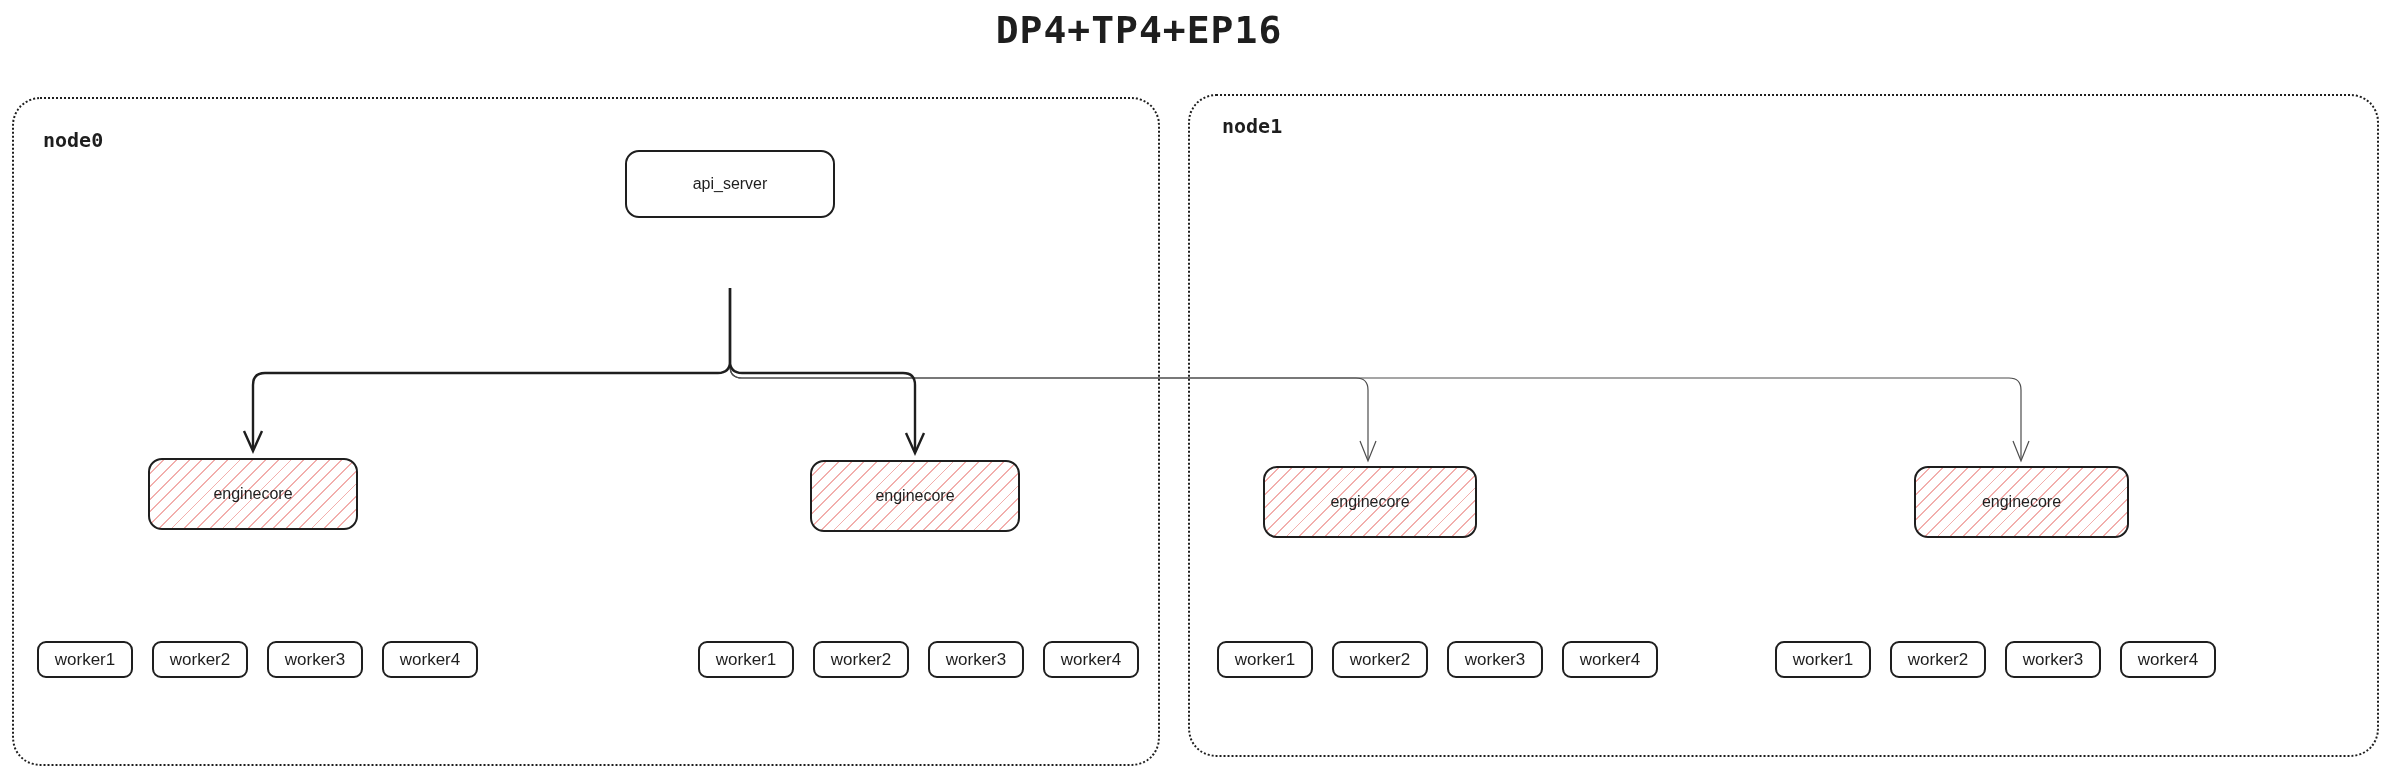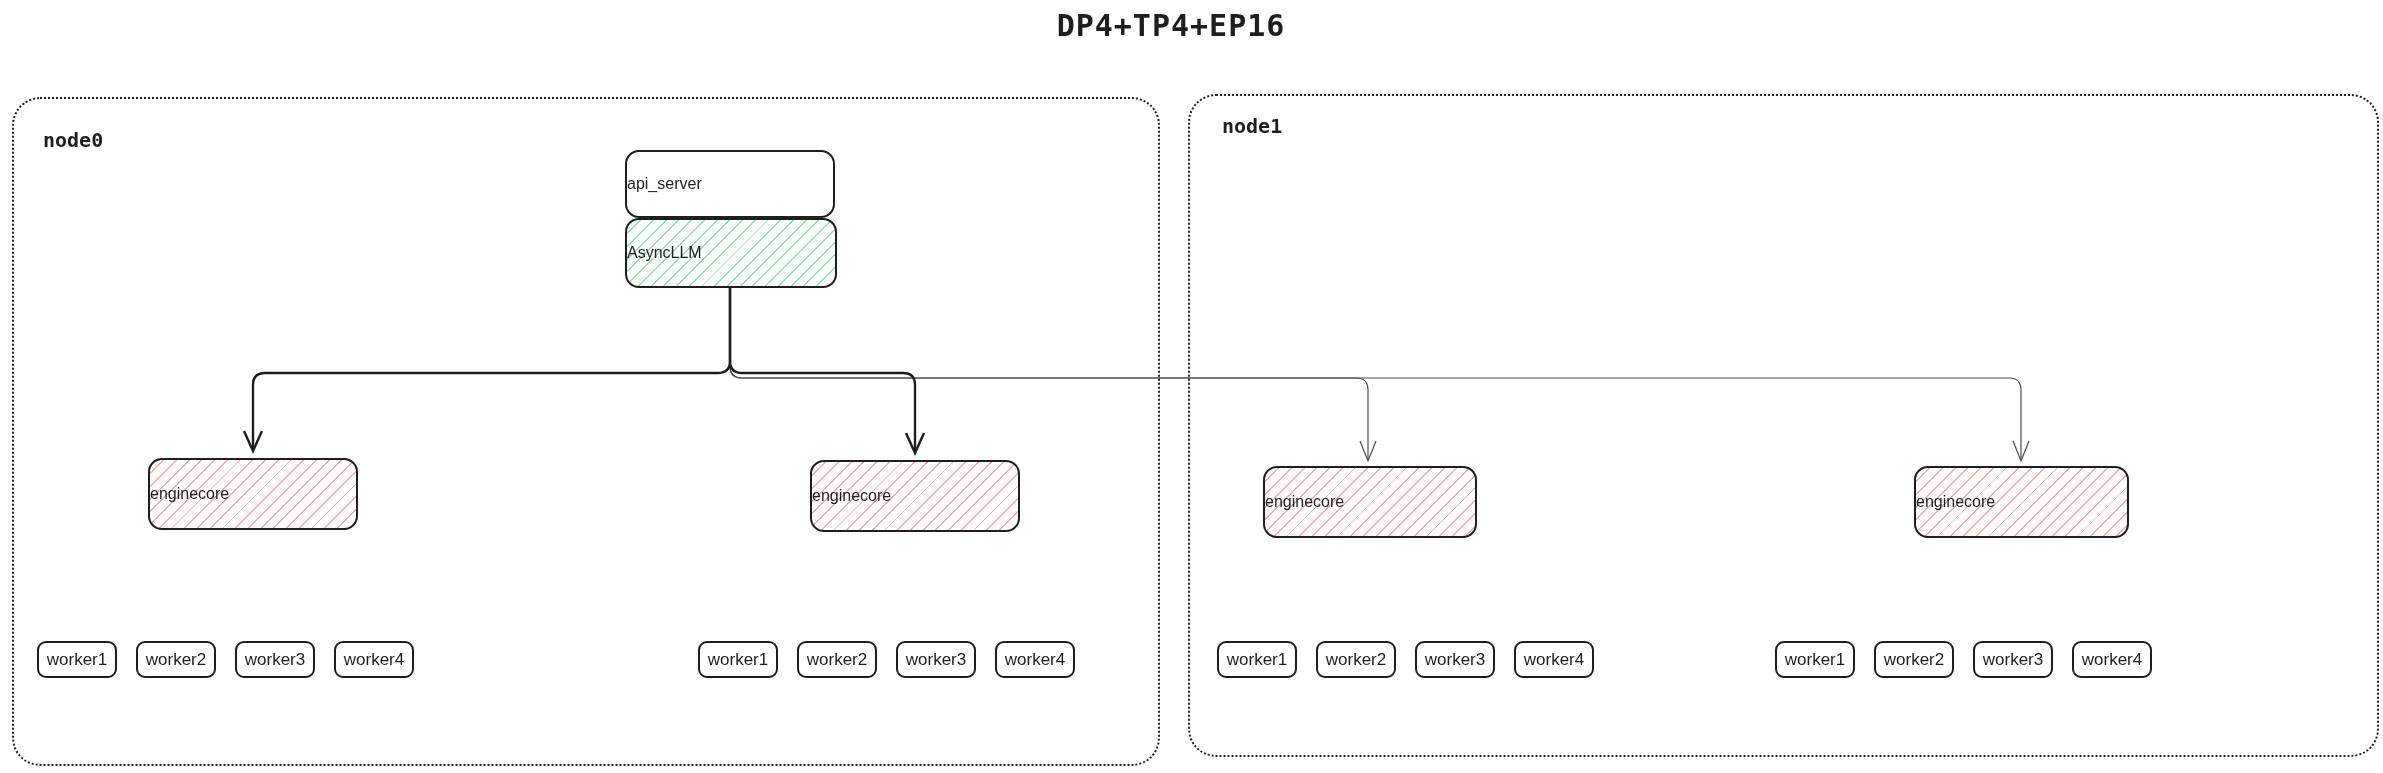--- a/index.html
+++ b/index.html
@@ -7,52 +7,52 @@
     position:relative;
     width:2383px;height:773px;
     background:#ffffff;
     font-family:"Liberation Sans", sans-serif;
     color:#1e1e1e;
     overflow:hidden;
   }
   .mono{font-family:"DejaVu Sans Mono", monospace;font-weight:600;}
   .diagram-title{
     position:absolute;top:8px;left:0;width:2278px;
-    text-align:center;font-size:30px;letter-spacing:1px;padding-left:32px;
+    text-align:center;font-size:38px;letter-spacing:1px;
   }
   .node-container{
     position:absolute;
     border:2.5px dotted #1e1e1e;
     border-radius:28px;
     background:transparent;
   }
   .node-label{position:absolute;font-size:20px;}
   .box{
     position:absolute;
     border:2px solid #1e1e1e;
     border-radius:14px;
     background:#ffffff;
-    display:flex;align-items:center;justify-content:flex-start;
+    display:flex;align-items:center;justify-content:center;
     font-size:16px;
     box-sizing:border-box;
   }
   .hatch-green{
     background-image:repeating-linear-gradient(135deg,
       #8fe6a8 0px, #8fe6a8 1.4px, transparent 1.4px, transparent 9px);
   }
   .hatch-red{
     background-image:repeating-linear-gradient(135deg,
       #f2aeac 0px, #f2aeac 1.3px, transparent 1.3px, transparent 9px);
   }
   .worker-row{
     position:absolute;top:641px;
     display:flex;gap:19px;
   }
   .worker-box{
-    width:80px;height:37px;
+    width:96px;height:37px;
     border:2px solid #1e1e1e;
     border-radius:9px;
     background:#ffffff;
     display:flex;align-items:center;justify-content:center;
     font-size:17px;
     box-sizing:border-box;
   }
   svg.connectors{position:absolute;left:0;top:0;pointer-events:none;}
 </style>
 </head>
@@ -80,23 +80,20 @@
     <g stroke="#1e1e1e" stroke-width="2.4" fill="none">
       <path d="M730 288 L730 361 Q730 373 718 373 L265 373 Q253 373 253 385 L253 449"></path>
       <path d="M244 431 L253 451 L262 431"></path>
       <path d="M730 288 L730 361 Q730 373 742 373 L903 373 Q915 373 915 385 L915 451"></path>
       <path d="M906 433 L915 453 L924 433"></path>
     </g>
   </svg>
 
   <div class="box" style="left:625px;top:150px;width:210px;height:68px;z-index:2;">
     <span>api_server</span>
-  </div>
-  <div class="box hatch-green" style="left:625px;top:218px;width:212px;height:70px;z-index:2;">
-    <span>AsyncLLM</span>
   </div>
 
   <div class="box hatch-red" style="left:148px;top:458px;width:210px;height:72px;">
     <span>enginecore</span>
   </div>
   <div class="box hatch-red" style="left:810px;top:460px;width:210px;height:72px;">
     <span>enginecore</span>
   </div>
   <div class="box hatch-red" style="left:1263px;top:466px;width:214px;height:72px;">
     <span>enginecore</span>

